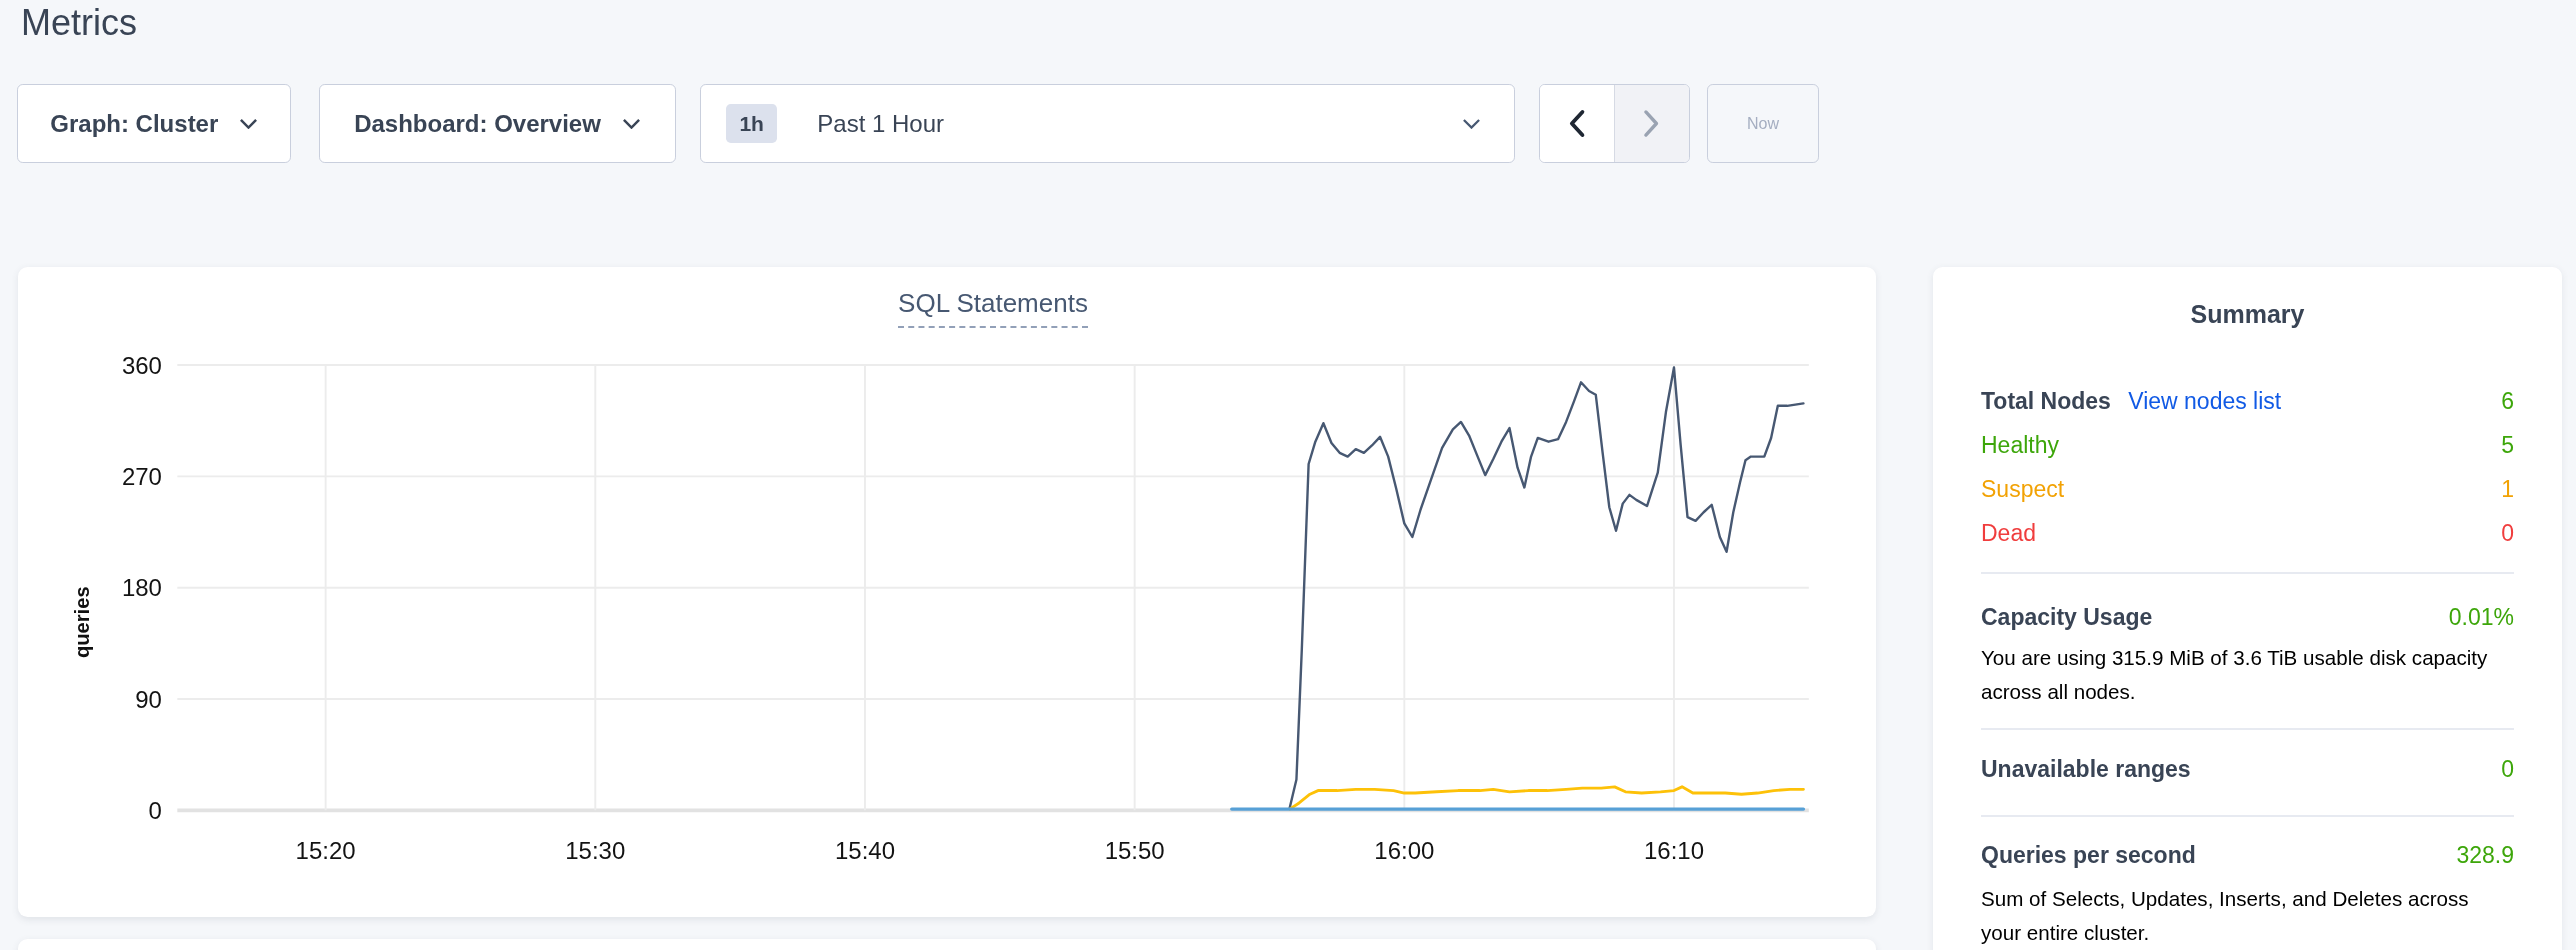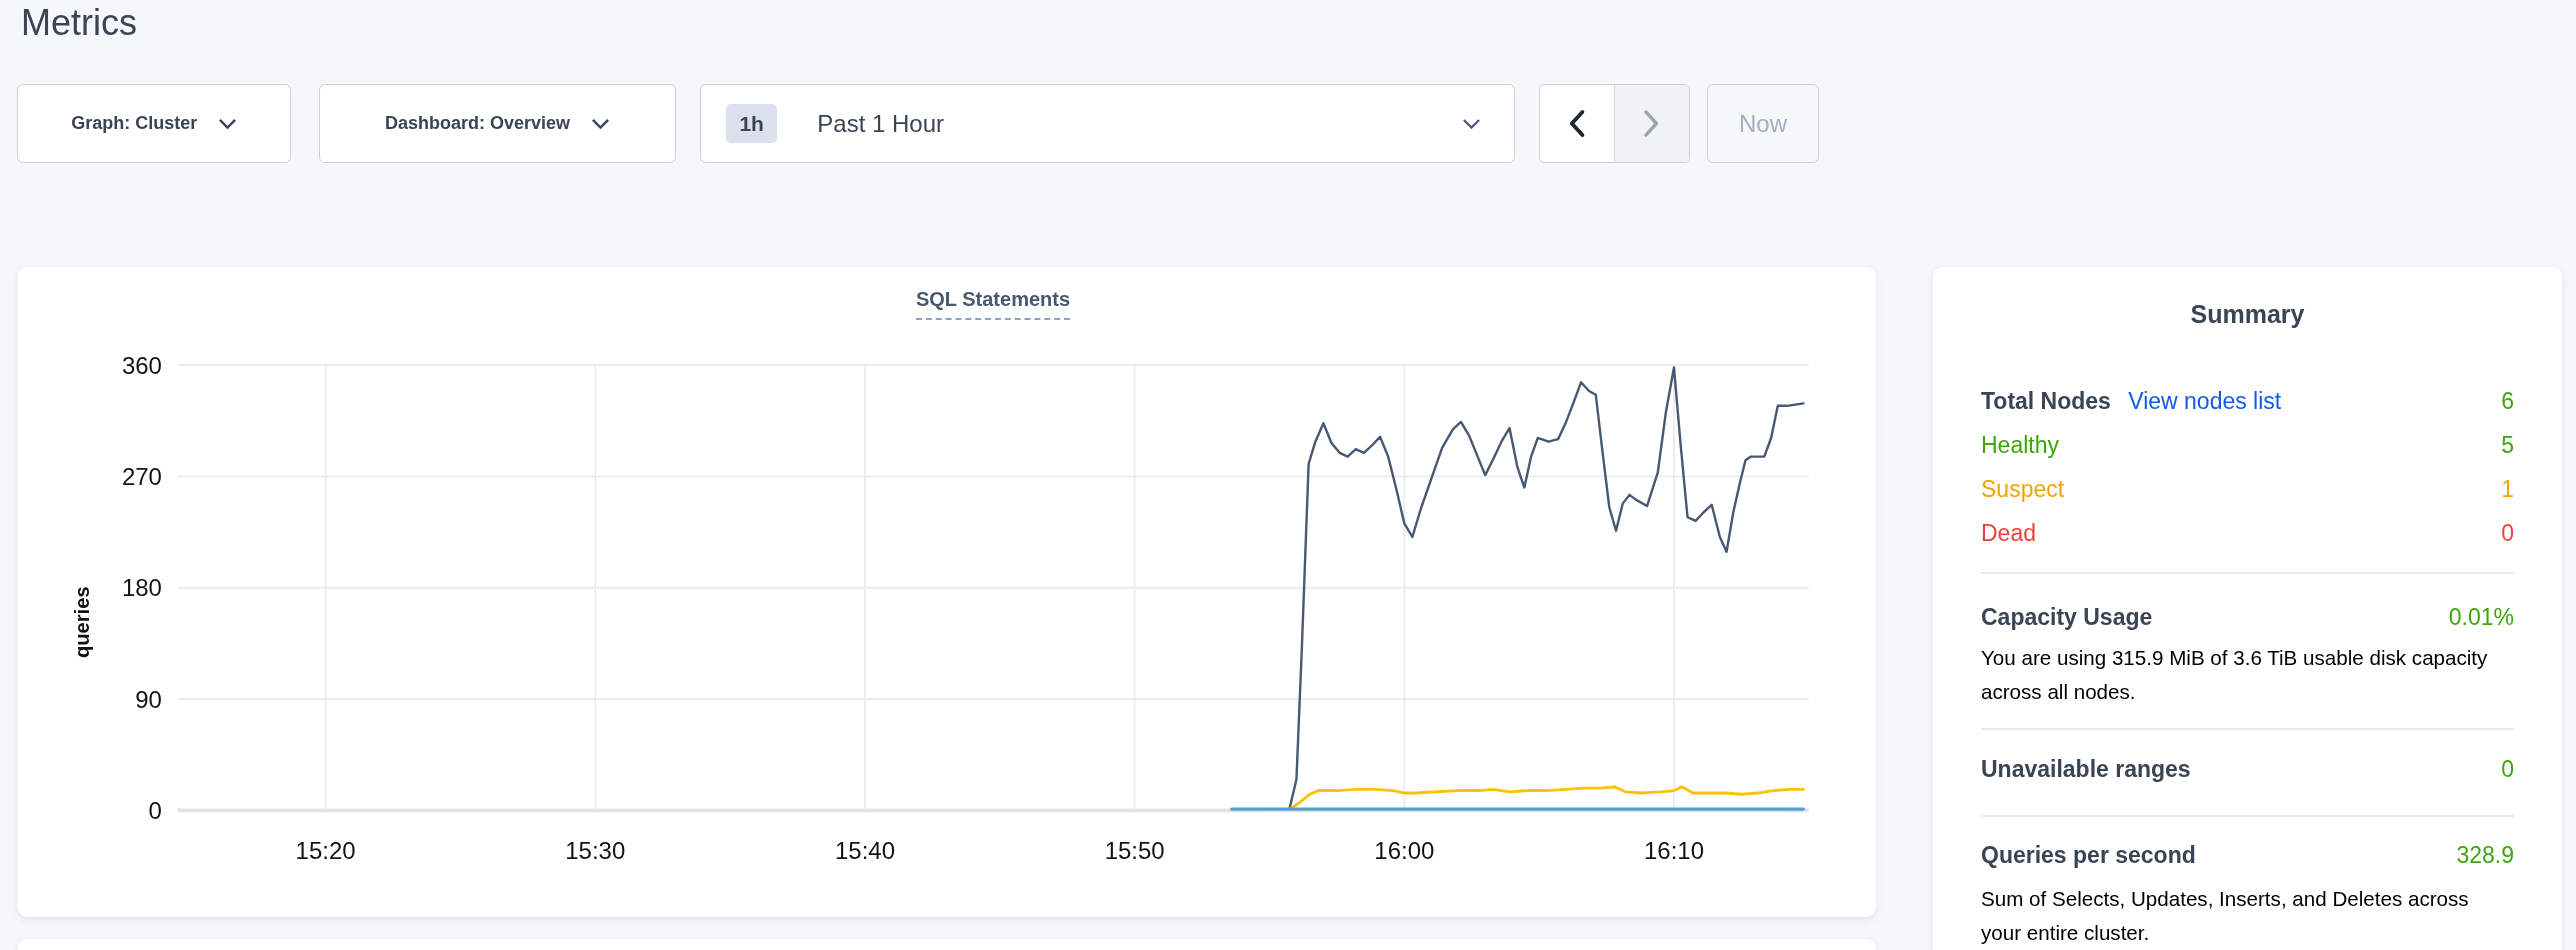--- a/index.html
+++ b/index.html
@@ -4,39 +4,39 @@
 <style>
   * { margin:0; padding:0; box-sizing:border-box; }
   html,body { width:2576px; height:950px; }
   body { font-family:"Liberation Sans", sans-serif; background:#f5f7fa; }
   .app { position:relative; width:2576px; height:950px; overflow:hidden; background:#f5f7fa; color:#394455; }
 
   .page-title { position:absolute; left:21px; top:0; font-size:36px; font-weight:500; color:#394455; line-height:46px; }
 
   .ctrl { position:absolute; top:84px; height:79px; background:#fff; border:1.9px solid #c9cfdd; border-radius:5.8px;
           display:flex; align-items:center; color:#394455; }
-  .dd { justify-content:center; gap:21px; font-size:18px; font-weight:700; cursor:pointer; }
+  .dd { justify-content:center; gap:21px; font-size:24px; font-weight:700; cursor:pointer; }
   .dd-graph { left:17.3px; width:274px; }
   .dd-dashboard { left:319px; width:357px; }
   .time-sel { left:700px; width:815px; padding:0 33px 0 25px; font-size:24px; font-weight:500; gap:40px; cursor:pointer; }
   .badge { background:#dce1ed; border-radius:4.8px; padding:7.7px 13.4px; font-weight:700; font-size:21px; color:#394455; }
   .chev { margin-left:auto; }
   .arrow-group { left:1539px; width:151px; padding:0; overflow:hidden; display:flex; align-items:stretch; }
   .arrow-half { flex:1; display:flex; align-items:center; justify-content:center; cursor:pointer; }
   .arrow-half.prev { border-right:1.9px solid #d6dae4; background:#fff; }
   .arrow-half.next { background:#f1f2f6; cursor:default; }
-  .now-btn { left:1707px; width:112px; background:transparent; justify-content:center; font-size:24px; font-weight:500; color:#a5aec1; cursor:default; }
+  .now-btn { left:1707px; width:112px; background:transparent; justify-content:center; font-size:16px; font-weight:500; color:#a5aec1; cursor:default; }
 
   .card { position:absolute; background:#fff; border-radius:9.6px; box-shadow:0 2.9px 7.7px rgba(56,66,92,.10); }
   .chart-card { left:18px; top:267px; width:1858px; height:650px; }
   .summary-panel { left:1933px; top:267px; width:629px; height:739px; }
   .bottom-card { left:18px; top:939px; width:1858px; height:58px; }
 
   .chart-title-wrap { position:absolute; left:159px; top:21px; width:1632px; text-align:center; }
-  .chart-title { display:inline-block; font-size:20px; font-weight:700; color:#475872;
+  .chart-title { display:inline-block; font-size:26px; font-weight:400; color:#475872;
                  padding-bottom:6.7px; border-bottom:2.9px dashed #92a0b8; cursor:help; }
   .chart-svg { position:absolute; left:0; top:0; }
 
   .summary-title { position:absolute; top:33px; left:0; right:0; text-align:center; font-size:25px; font-weight:700; color:#394455; }
   .srow { position:absolute; left:48px; right:48px; height:33px; font-size:23px; display:flex; align-items:center; }
   .srow .val { margin-left:auto; }
   .lbl-dark { font-weight:700; color:#394455; }
   .link { color:#115ae5; margin-left:17.3px; cursor:pointer; }
   .green { color:#3da60a; } .orange { color:#f2a204; } .red { color:#f03d3d;gap:20px; }
   .divider { position:absolute; left:48px; right:48px; height:1.9px; background:#e7eaf1; }

